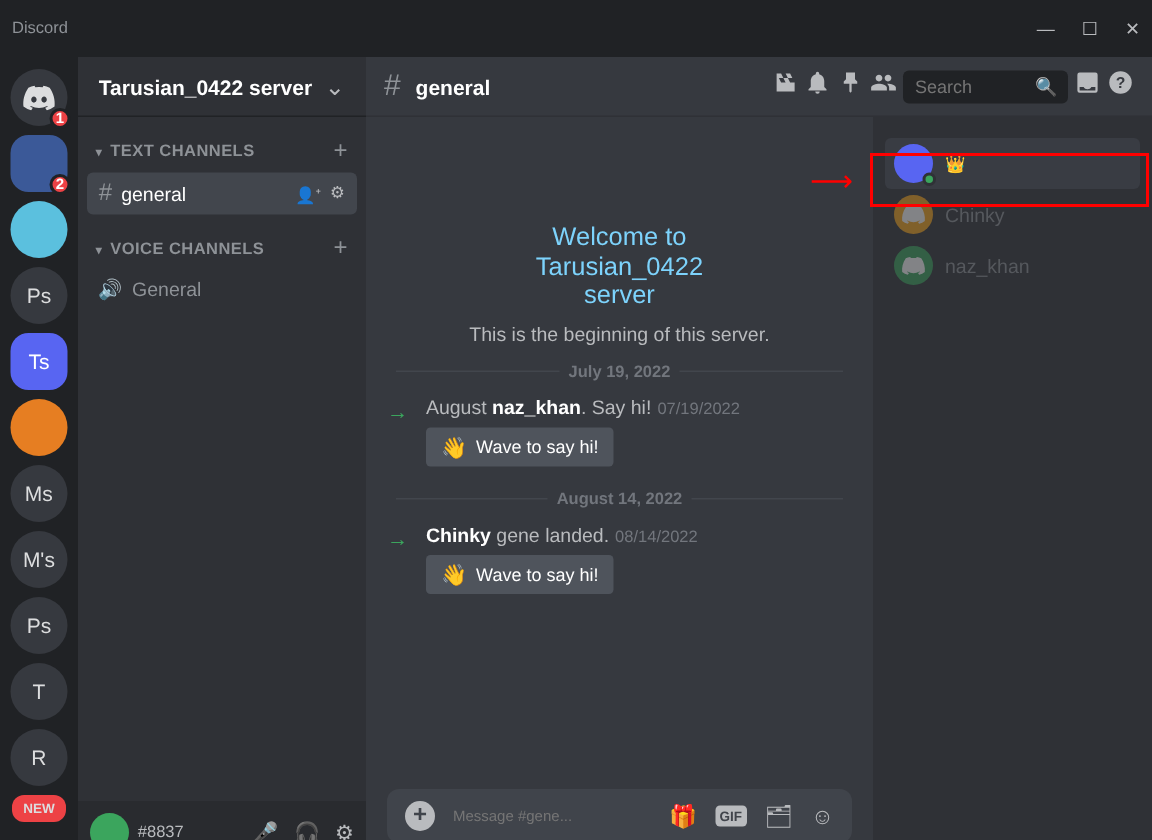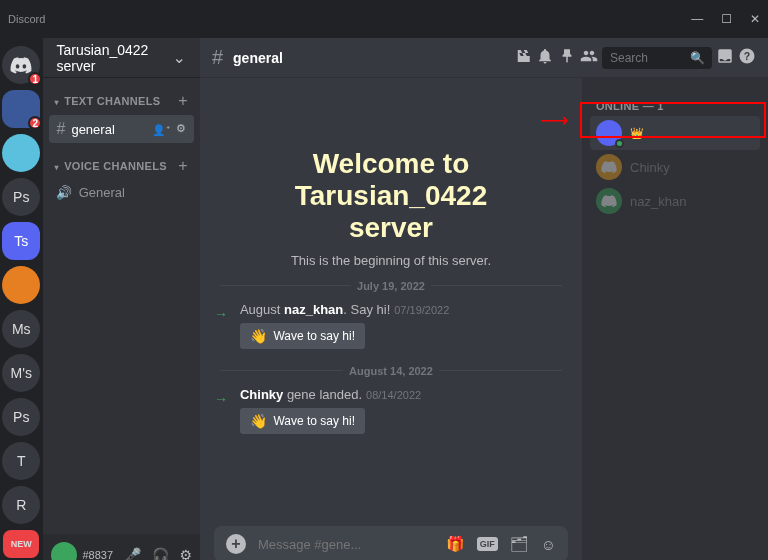--- a/index.html
+++ b/index.html
@@ -8,24 +8,24 @@
 .titlebar-title{font-size:11px;color:#8e9297;font-weight:500}
 .titlebar-controls{display:flex;gap:18px;color:#b9bbbe;font-size:12px}
 .app{display:flex;height:538px}
 .guilds{width:54px;background:#202225;display:flex;flex-direction:column;align-items:center;padding-top:8px;gap:6px;overflow:hidden}
 .guild{width:38px;height:38px;border-radius:50%;background:#36393f;display:flex;align-items:center;justify-content:center;font-size:14px;color:#dcddde;position:relative;cursor:pointer}
 .guild.home svg{width:22px;height:22px;fill:#dcddde}
 .guild.blue{background:#5865f2;border-radius:12px;color:#fff}
 .guild.cyan{background:#5bc0de}
 .guild.orange{background:#e67e22}
 .badge{position:absolute;bottom:-2px;right:-2px;background:#ed4245;color:#fff;border-radius:8px;font-size:10px;font-weight:700;min-width:14px;height:14px;display:flex;align-items:center;justify-content:center;border:2px solid #202225;padding:0 2px}
-.new-badge{width:36px;height:28px;background:#ed4245;border-radius:8px;font-size:9px;font-weight:700;display:flex;align-items:center;justify-content:center}
+.new-badge{width:36px;height:18px;background:#ed4245;border-radius:8px;font-size:9px;font-weight:700;display:flex;align-items:center;justify-content:center}
 .channels{width:200px;background:#2f3136;display:flex;flex-direction:column}
 .server-header{height:40px;border-bottom:1px solid #202225;display:flex;align-items:center;justify-content:space-between;padding:0 14px;cursor:pointer}
-.server-name{font-weight:400;font-size:14px;color:#fff}
+.server-name{font-weight:700;font-size:14px;color:#fff}
 .chevron{color:#b9bbbe;font-size:16px}
 .channel-list{flex:1;padding:10px 6px;overflow:hidden}
 .category{display:flex;align-items:center;justify-content:space-between;padding:4px 6px;color:#8e9297;font-size:11px;font-weight:600;letter-spacing:0.3px;cursor:pointer}
 .category .arrow{font-size:8px;margin-right:2px}
 .plus{color:#8e9297;font-size:16px;font-weight:300}
 .channel{display:flex;align-items:center;padding:5px 8px;border-radius:4px;color:#8e9297;cursor:pointer;margin:1px 0}
 .channel.active{background:#42464d;color:#fff}
 .channel .hash{margin-right:6px;font-size:16px;color:#8e9297}
 .channel .icons{margin-left:auto;display:flex;gap:6px;font-size:11px;color:#b9bbbe}
 .channel .speaker{margin-right:6px;font-size:13px}
@@ -39,34 +39,34 @@
 .chat-header .hash{font-size:20px;color:#8e9297}
 .chat-header .title{font-weight:600;color:#fff;font-size:14px;flex:1}
 .header-icons{display:flex;align-items:center;gap:4px;color:#b9bbbe;font-size:16px}
 .search{background:#202225;border-radius:4px;padding:3px 8px;display:flex;align-items:center;width:110px;height:22px}
 .search input{background:none;border:none;color:#dcddde;font-size:12px;width:80px;outline:none}
 .search-icon{color:#72767d;font-size:12px}
 .header-icons svg{width:18px;height:18px;fill:#b9bbbe}
 .chat-body{flex:1;display:flex;overflow:hidden}
 .messages{flex:1;display:flex;flex-direction:column;padding:10px 14px 0;overflow:hidden}
 .welcome{text-align:center;margin-top:60px}
-.welcome h1{color:#fef9c3;font-size:28px;font-weight:700;line-height:1.15}
+.welcome h1{color:#7dd3fc;font-size:17px;font-weight:400;line-height:1.15}
 .welcome p{color:#b9bbbe;font-size:13px;margin-top:8px}
 .divider{display:flex;align-items:center;margin:12px 0 6px;font-size:11px;color:#72767d;font-weight:700}
 .divider::before,.divider::after{content:"";flex:1;height:1px;background:#42464d;margin:0 6px}
 .sys-msg{display:flex;align-items:flex-start;gap:12px;padding:4px 0;font-size:13px}
 .arrow-in{color:#3ba55d;font-size:14px;margin-top:2px}
 .sys-text{color:#b9bbbe}
 .sys-text .name{color:#fff;font-weight:600}
 .sys-date{color:#72767d;font-size:11px;margin-left:4px}
 .wave-btn{background:#4f545c;border:none;border-radius:3px;padding:5px 10px;color:#fff;font-size:12px;display:inline-flex;align-items:center;gap:6px;margin-top:6px;cursor:pointer}
 .wave-emoji{font-size:14px}
 .composer{margin:8px 0 14px;background:#40444b;border-radius:8px;display:flex;align-items:center;padding:8px 12px;gap:12px}
 .composer .add{width:20px;height:20px;border-radius:50%;background:#b9bbbe;color:#40444b;display:flex;align-items:center;justify-content:center;font-size:16px;font-weight:700;cursor:pointer}
-.composer input{flex:1;background:none;border:none;color:#c4b5fd;font-size:13px;outline:none}
+.composer input{flex:1;background:none;border:none;color:#c4b5fd;font-size:10px;outline:none}
 .composer-icons{display:flex;gap:12px;align-items:center;color:#b9bbbe;font-size:15px}
 .gif-badge{background:#b9bbbe;color:#40444b;font-size:9px;font-weight:700;padding:2px 3px;border-radius:3px}
 .members{width:186px;background:#2f3136;padding:14px 8px;position:relative}
 .member-group{font-size:11px;color:#8e9297;font-weight:600;letter-spacing:0.3px;padding:0 6px;margin-bottom:4px;margin-top:8px}
 .member{display:flex;align-items:center;gap:8px;padding:4px 6px;border-radius:4px}
 .member.highlighted{background:#393c43}
 .member-avatar{width:26px;height:26px;border-radius:50%;background:#5865f2;display:flex;align-items:center;justify-content:center;position:relative}
 .member-avatar svg{width:16px;height:16px;fill:#fff}
 .status-dot{position:absolute;bottom:-2px;right:-2px;width:9px;height:9px;border-radius:50%;border:2px solid #2f3136}
 .status-online{background:#3ba55d}
@@ -242,21 +242,20 @@
           <div class="composer-icons">
             <span>🎁</span>
             <span class="gif-badge">GIF</span>
             <span>🗂</span>
             <span>☺</span>
           </div>
         </div>
       </div>
 
       <div class="members">
-        <div class="member-group">ONLINE — 1</div>
         <div class="member highlighted">
           <div class="member-avatar">
               <div class="status-dot status-online"></div>
             </div>
           <span class="crown">👑</span>
           <span class="member-name"></span>
         </div>
         <div class="member offline">
           <div class="member-avatar" style="background:#faa61a">
               <svg viewBox="0 0 28 20">

